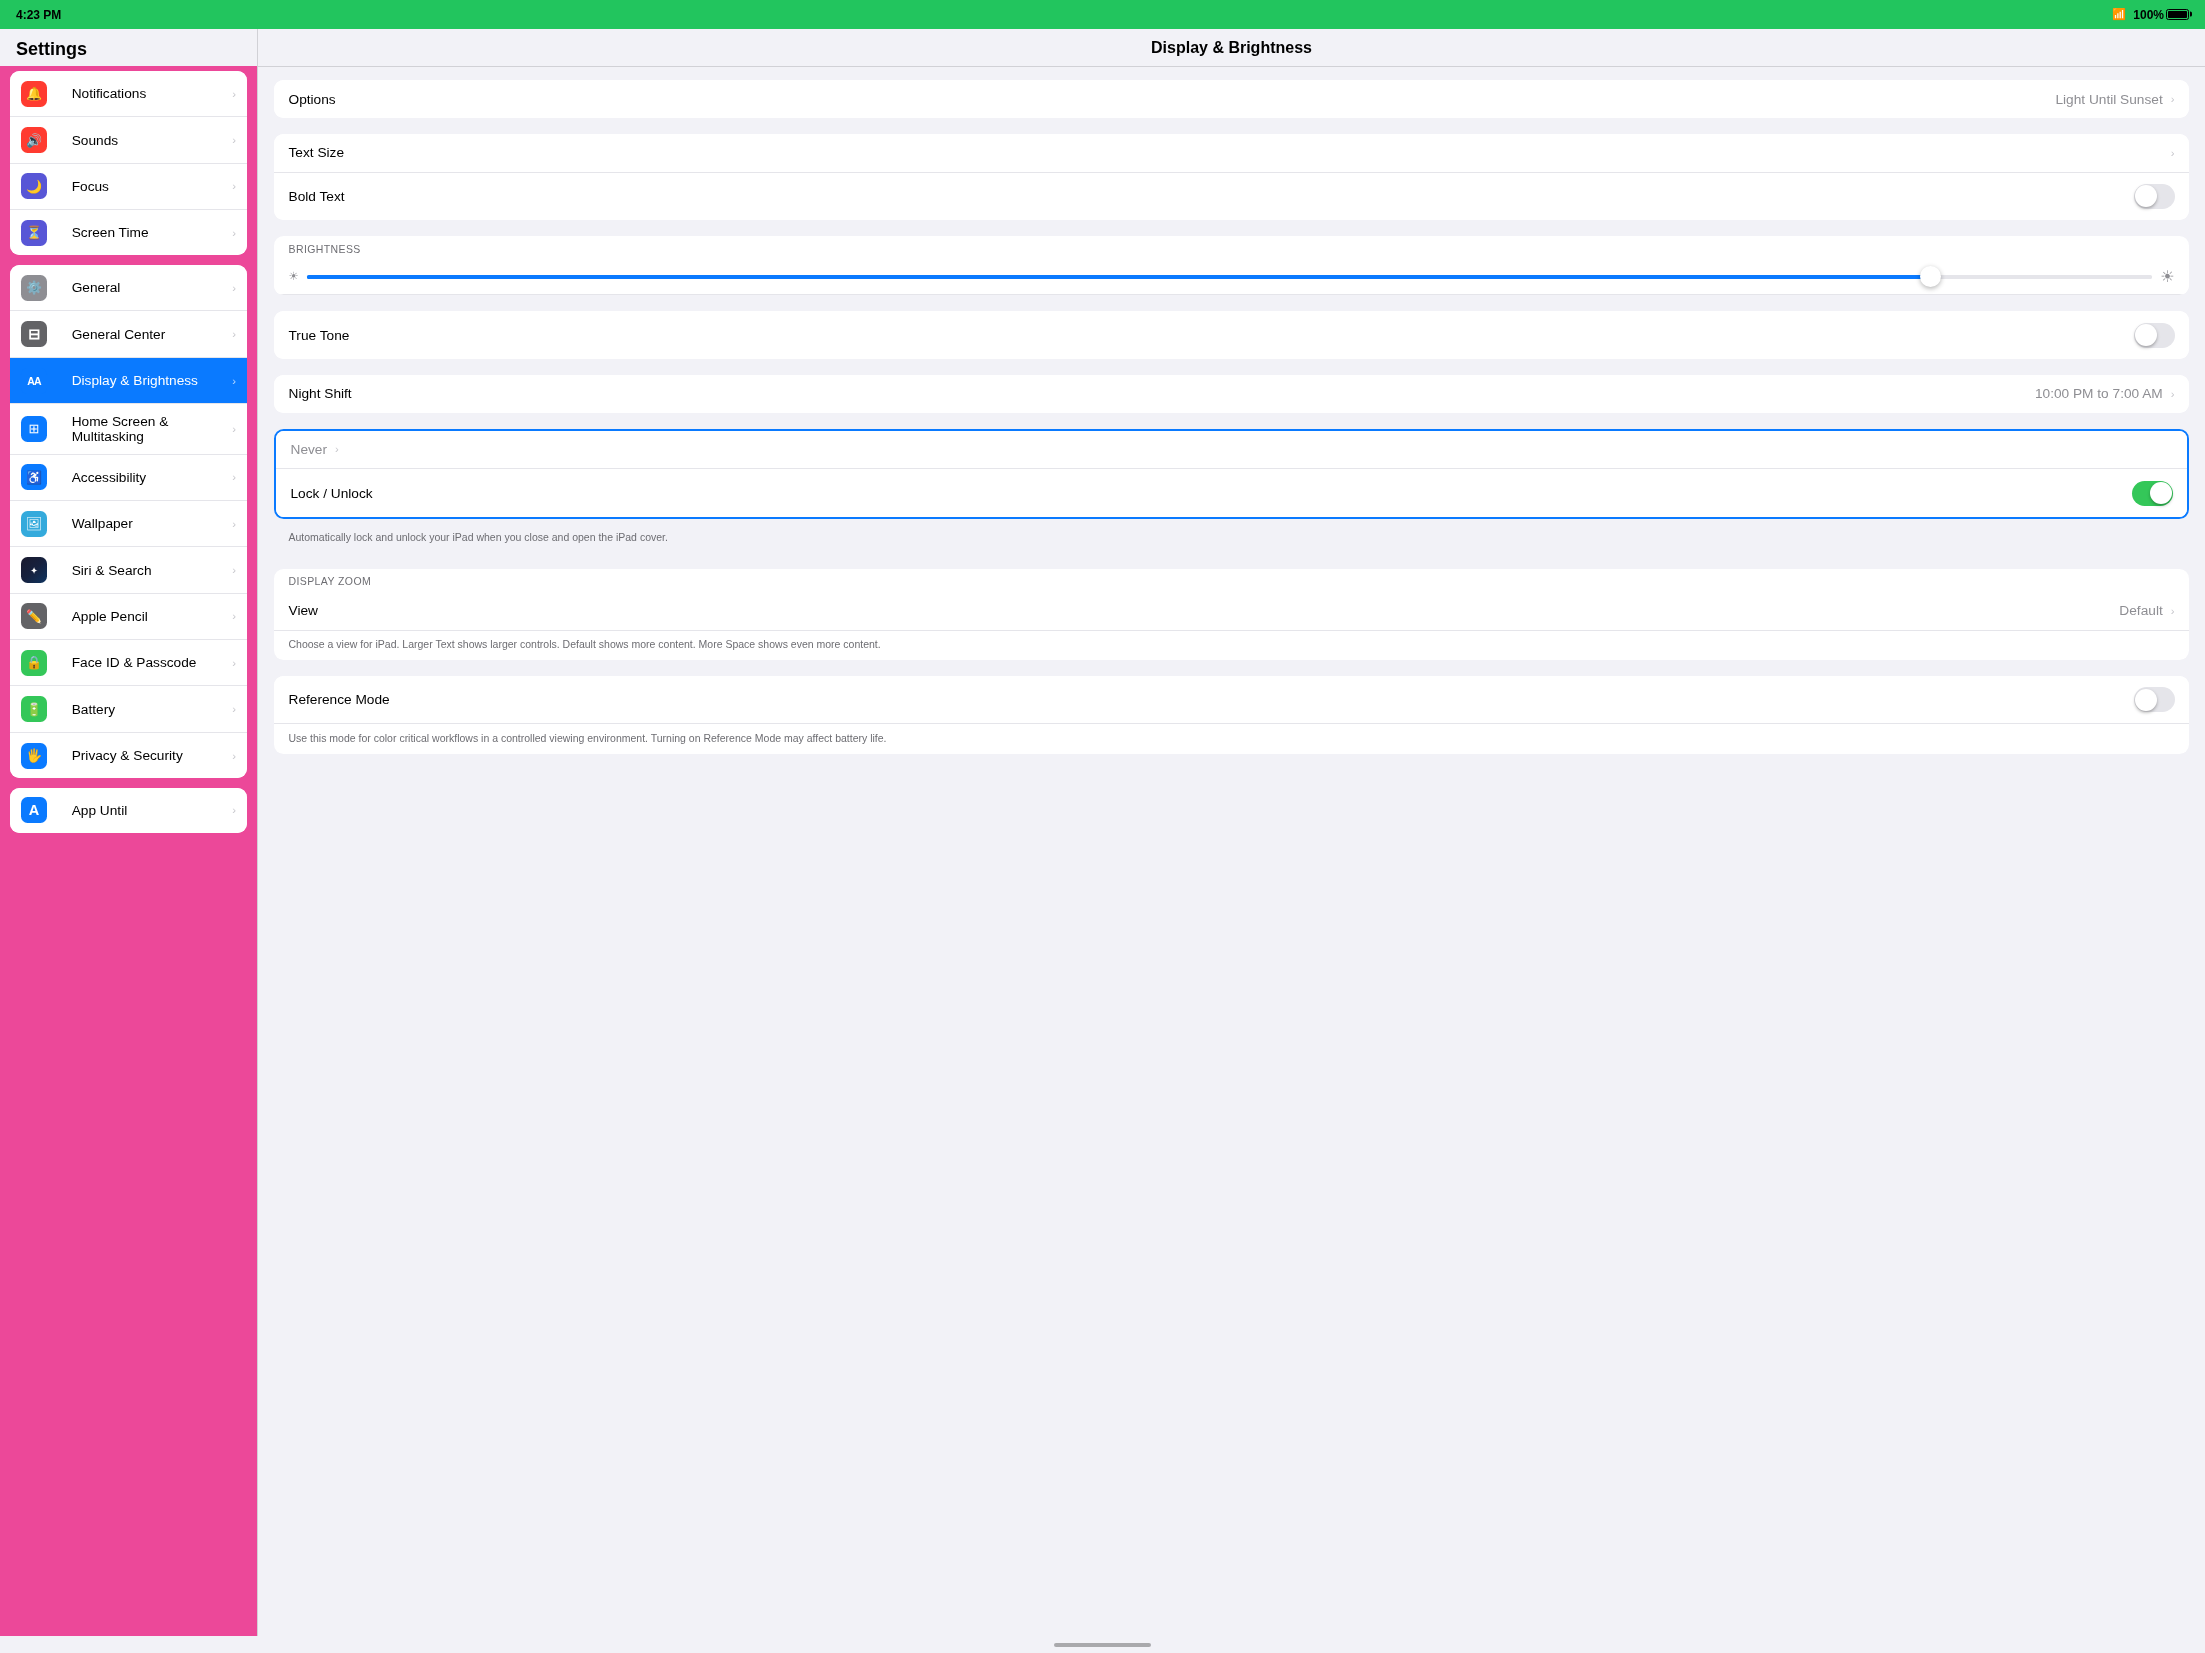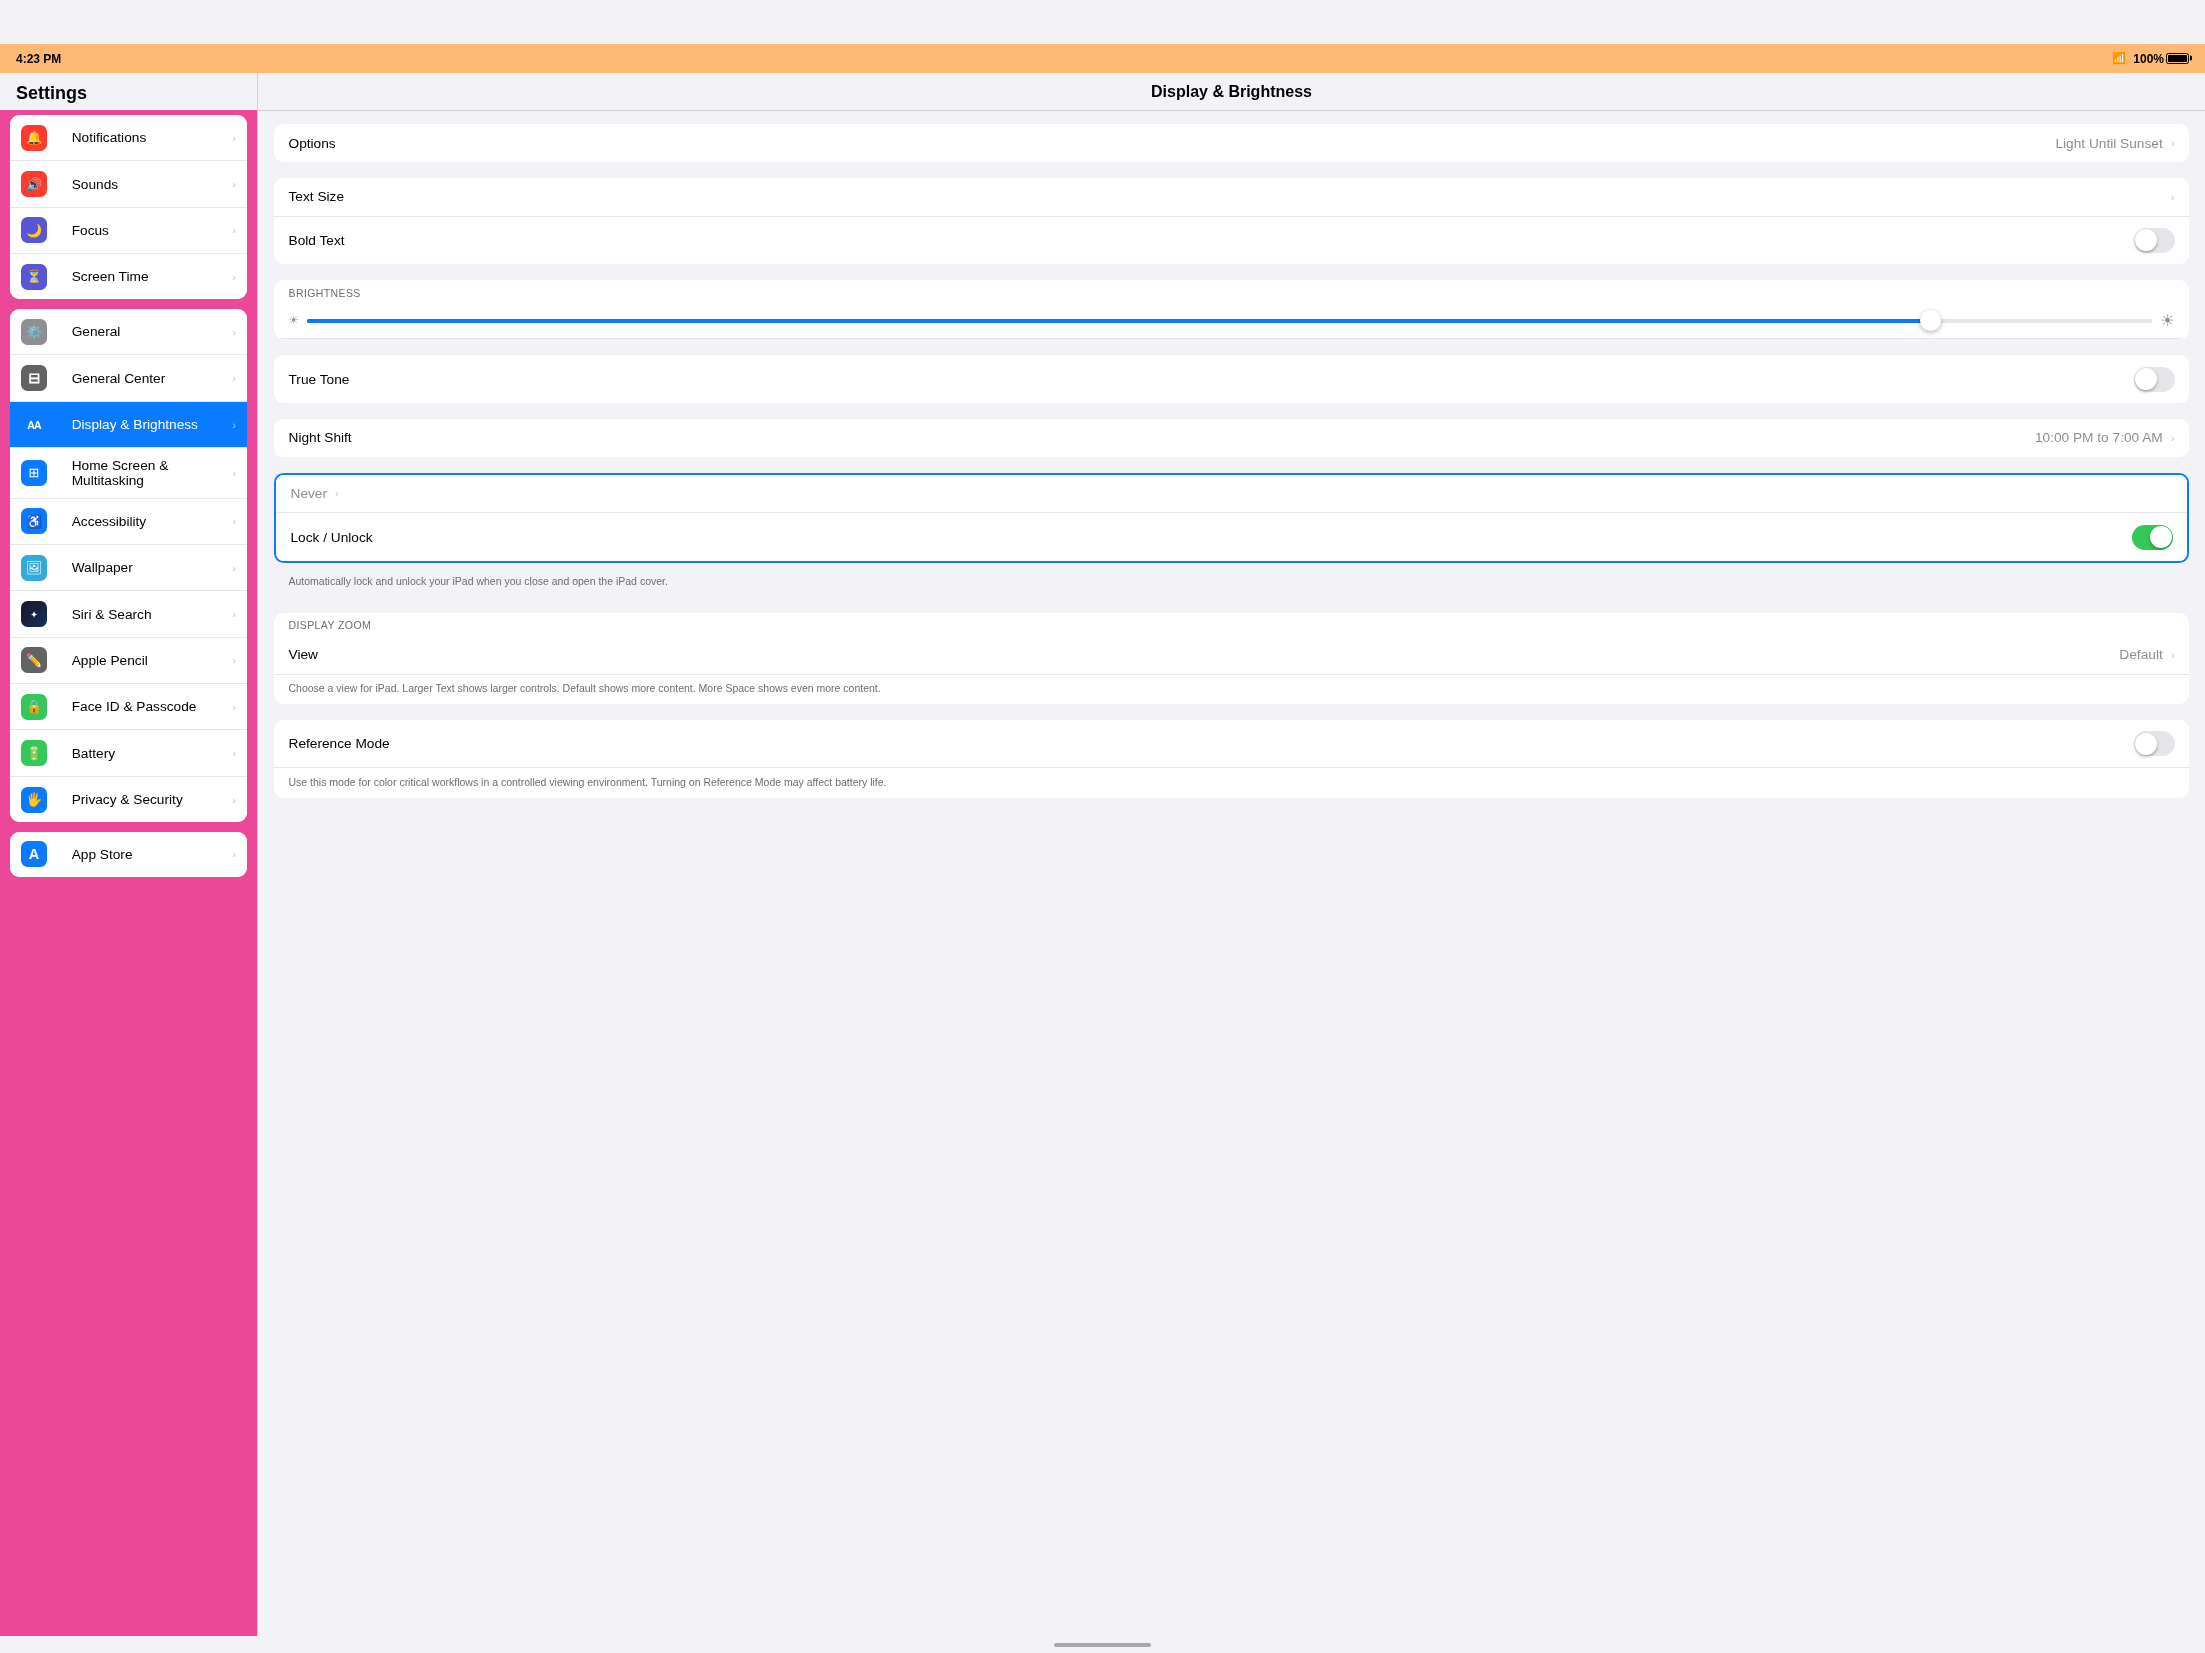--- a/index.html
+++ b/index.html
@@ -10,25 +10,24 @@
       flex-direction: column;
       height: 100vh;
       overflow: hidden;
     }
 
     
     .status-bar {
       display: flex;
       justify-content: space-between;
       align-items: center;
-      background: #fdba74;
+      background: #22c55e;
       padding: 4.8px 16px;
       height: 29px;
       flex-shrink: 0;
-      margin-top: 44px;
     }
     .status-bar-left {
       font-size: 12px;
       font-weight: 600;
       color: #000;
     }
     .status-bar-right {
       display: flex;
       align-items: center;
       gap: 6.5px;
@@ -406,21 +405,21 @@
       <div class="sidebar-item">
         <div class="sidebar-item-icon" style="background:#0a7aff">🖐</div>
         <span class="sidebar-item-label">Privacy &amp; Security</span>
         <span class="chevron">›</span>
       </div>
     </div>
 
     <div class="sidebar-group">
       <div class="sidebar-item">
         <div class="sidebar-item-icon" style="background:#0a7aff; font-weight:700; font-size:14.5px">A</div>
-        <span class="sidebar-item-label">App Store</span>
+        <span class="sidebar-item-label">App Until</span>
         <span class="chevron">›</span>
       </div>
     </div>
   </div>
 
   <div class="main-panel">
     <div class="main-header">
       <span>Display &amp; Brightness</span>
     </div>
     <div class="content-area">

